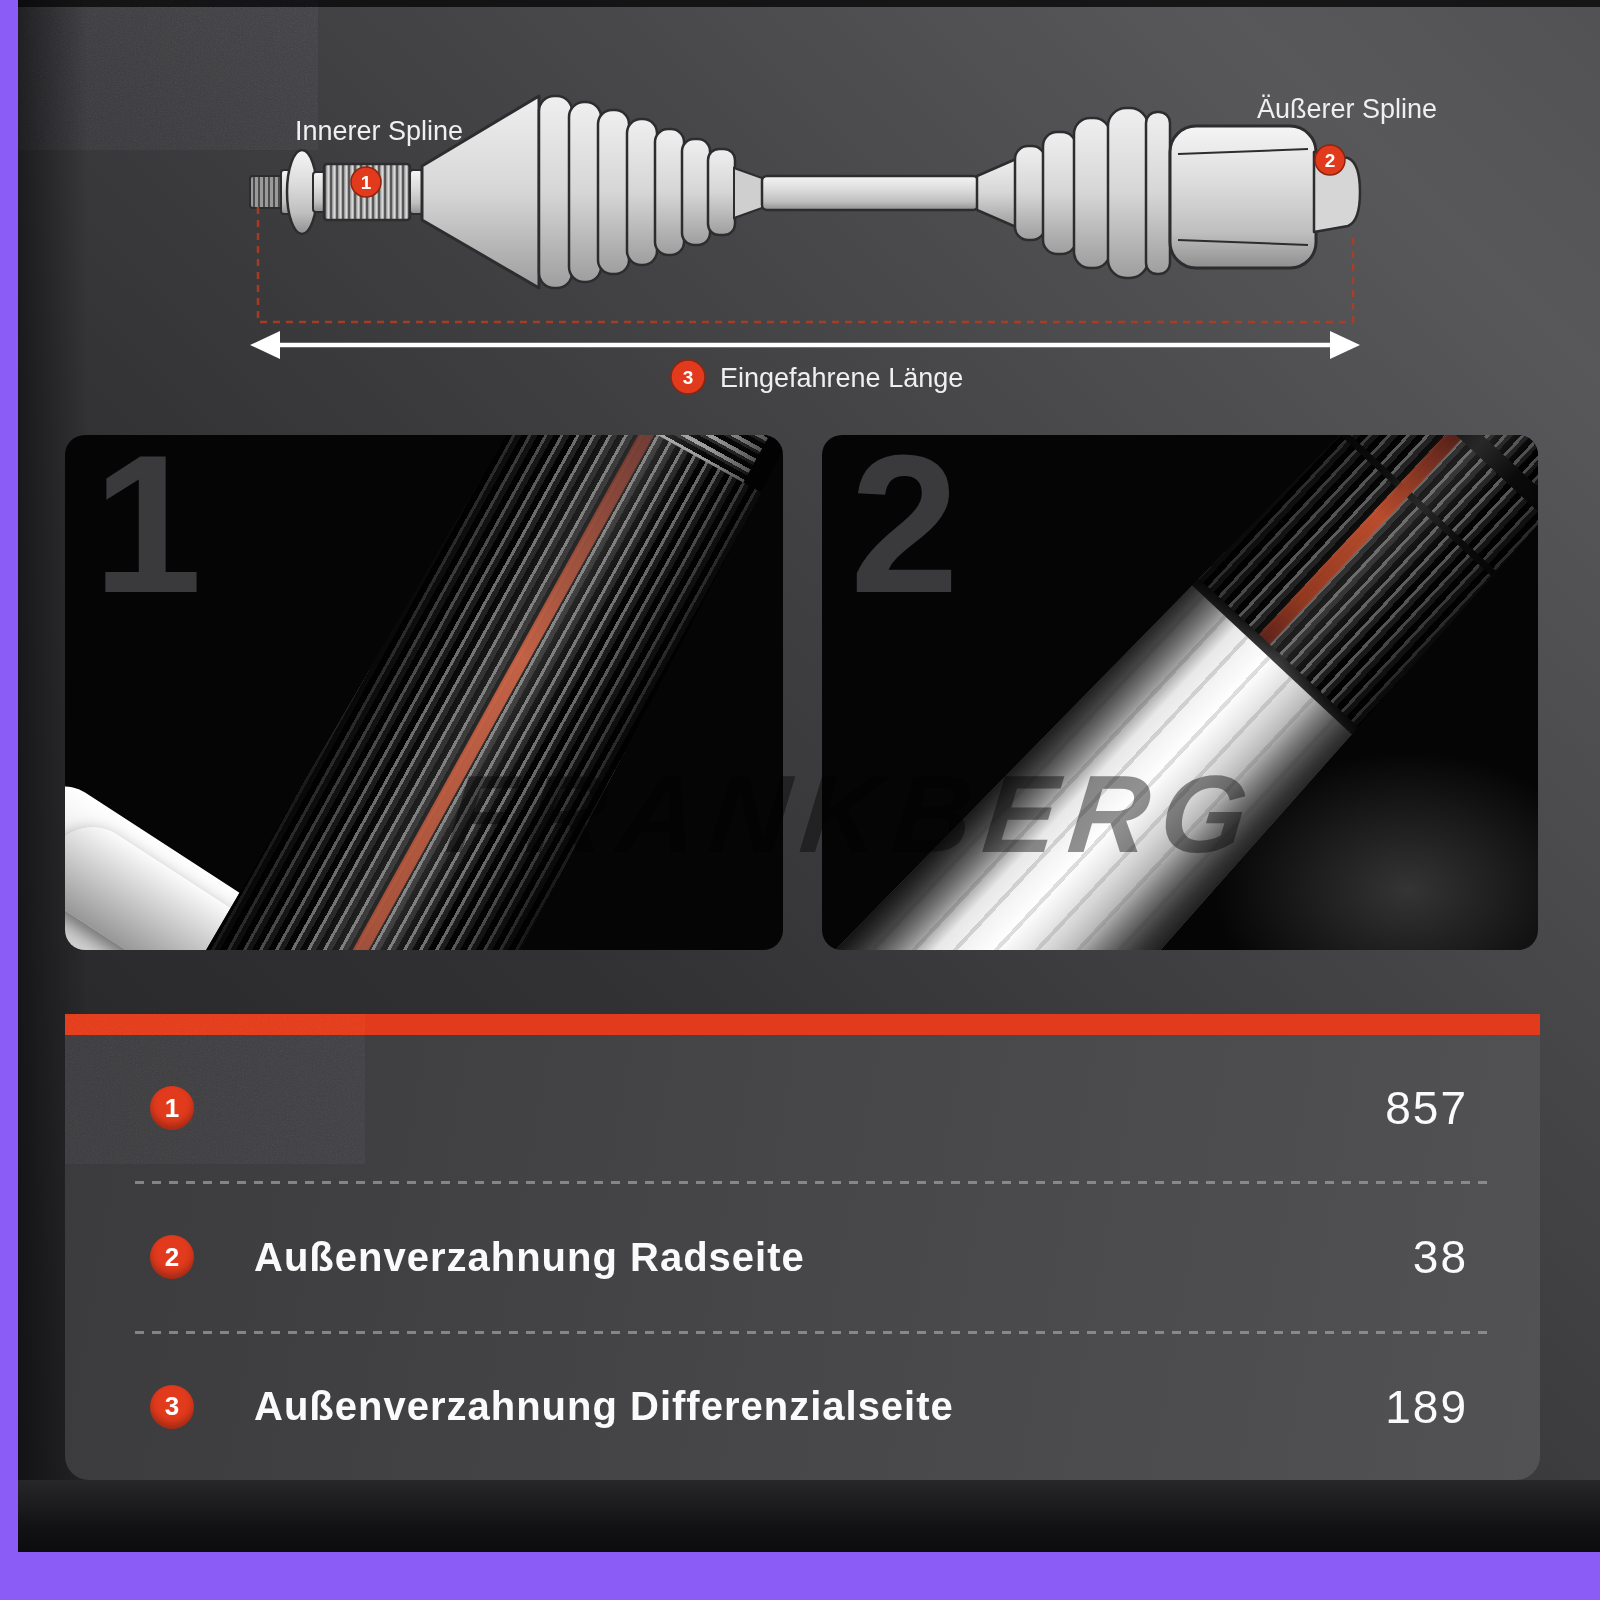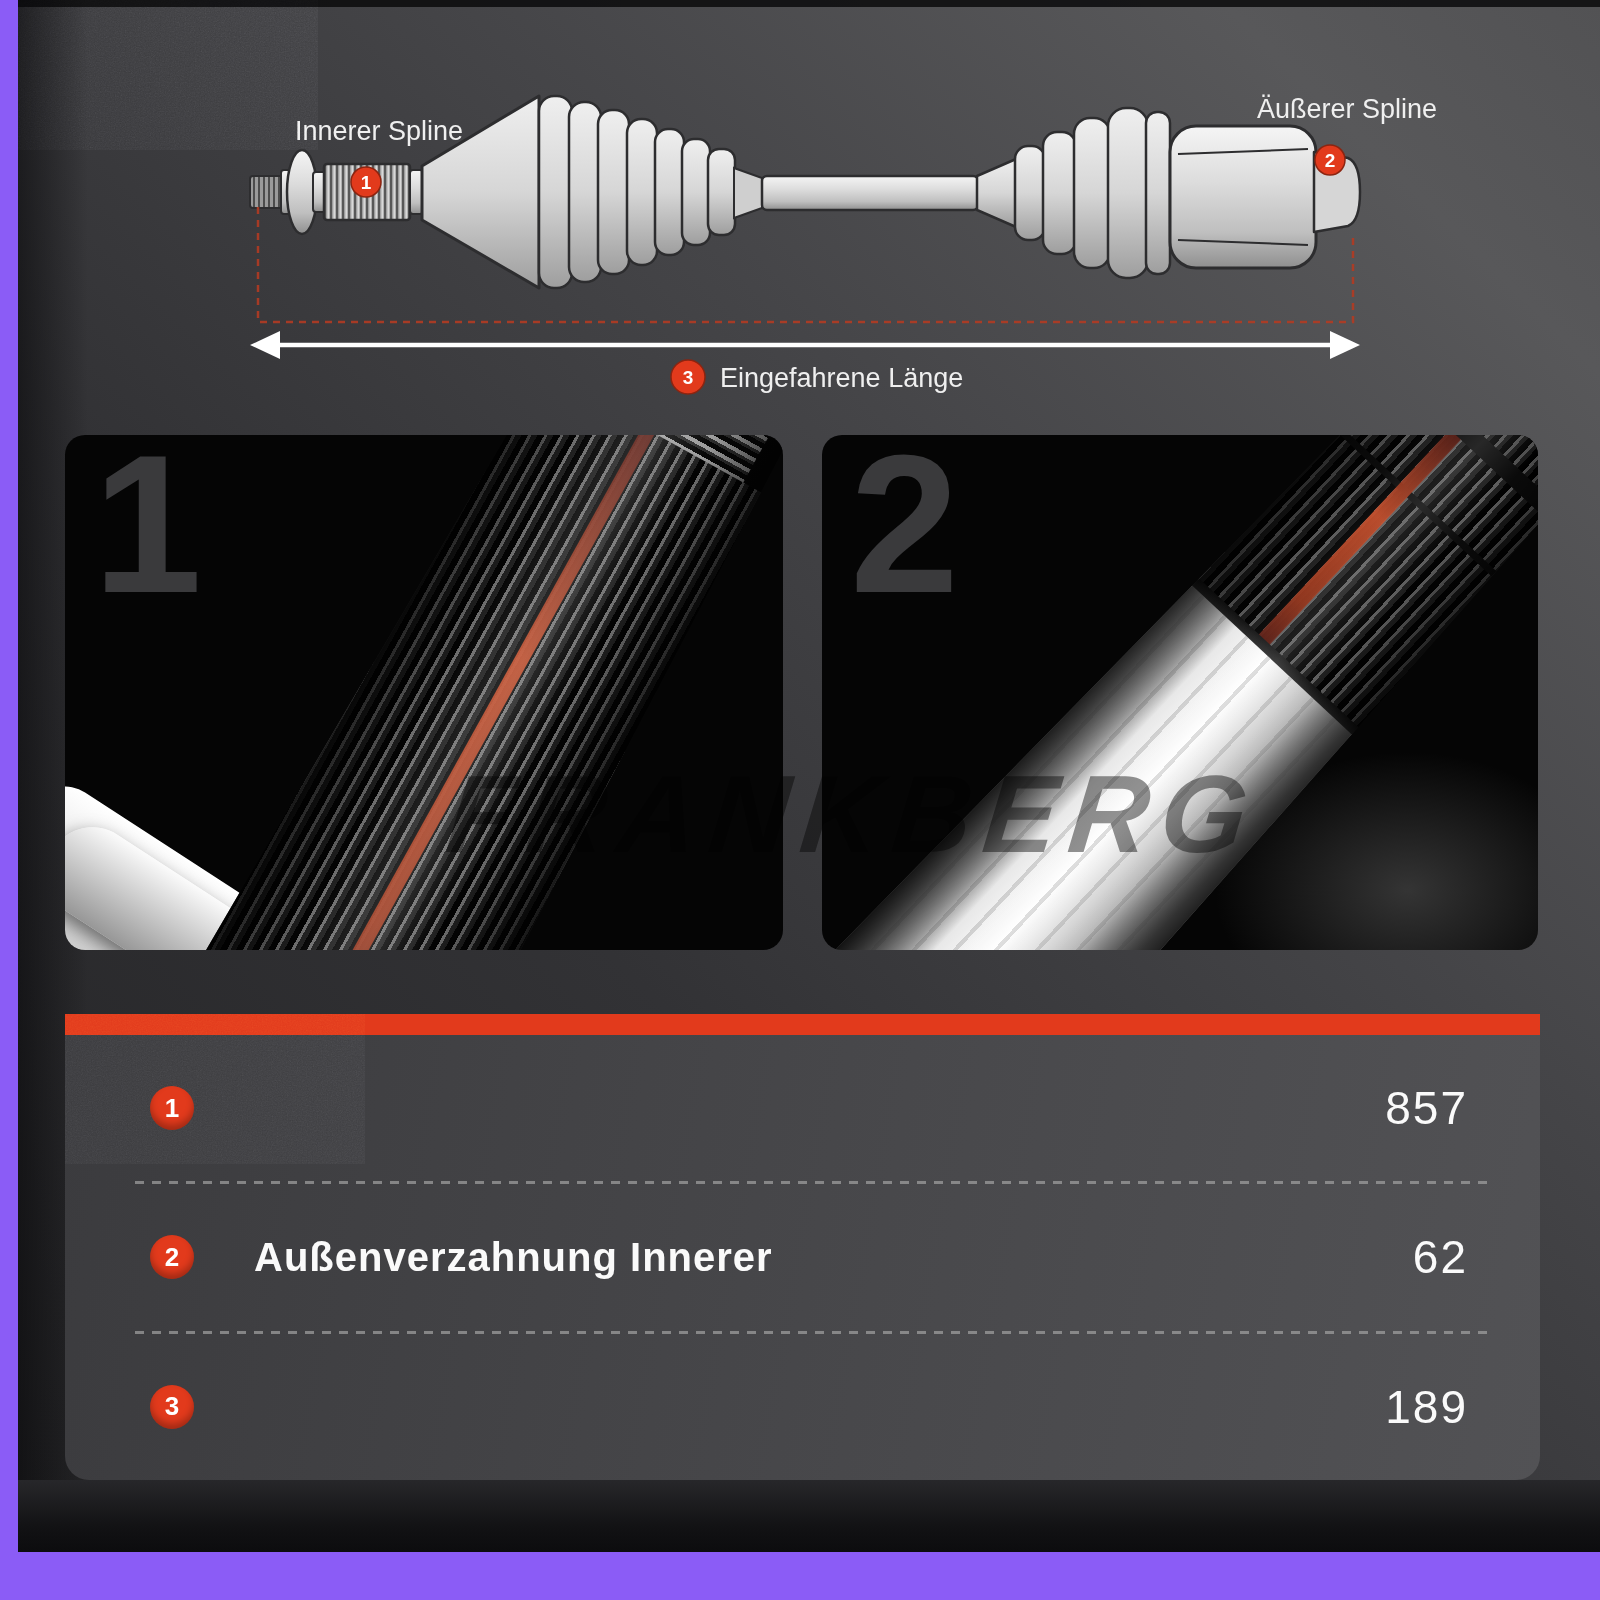--- a/index.html
+++ b/index.html
@@ -241,27 +241,28 @@
       <div class="rows">
 
         <div class="spec-row">
           <div class="badge">1</div>
           <div class="row-value">857</div>
         </div>
         <div class="sep"></div>
 
         <div class="spec-row">
           <div class="badge">2</div>
-          <div class="row-label">Außenverzahnung Innerer</div>
-          <div class="row-value">62</div>
+          <div class="row-label">Außenverzahnung Radseite</div>
+          <div class="row-value">38</div>
         </div>
         <div class="sep"></div>
 
         <div class="spec-row">
           <div class="badge">3</div>
+          <div class="row-label">Außenverzahnung Differenzialseite</div>
           <div class="row-value">189</div>
         </div>
 
       </div>
     </div>
 
     <svg class="noise" style="z-index:3;">
       <filter id="grain1">
           <feTurbulence type="fractalNoise" baseFrequency="0.8" numOctaves="2" stitchTiles="stitch"></feTurbulence>
           <feColorMatrix type="saturate" values="0"></feColorMatrix>

